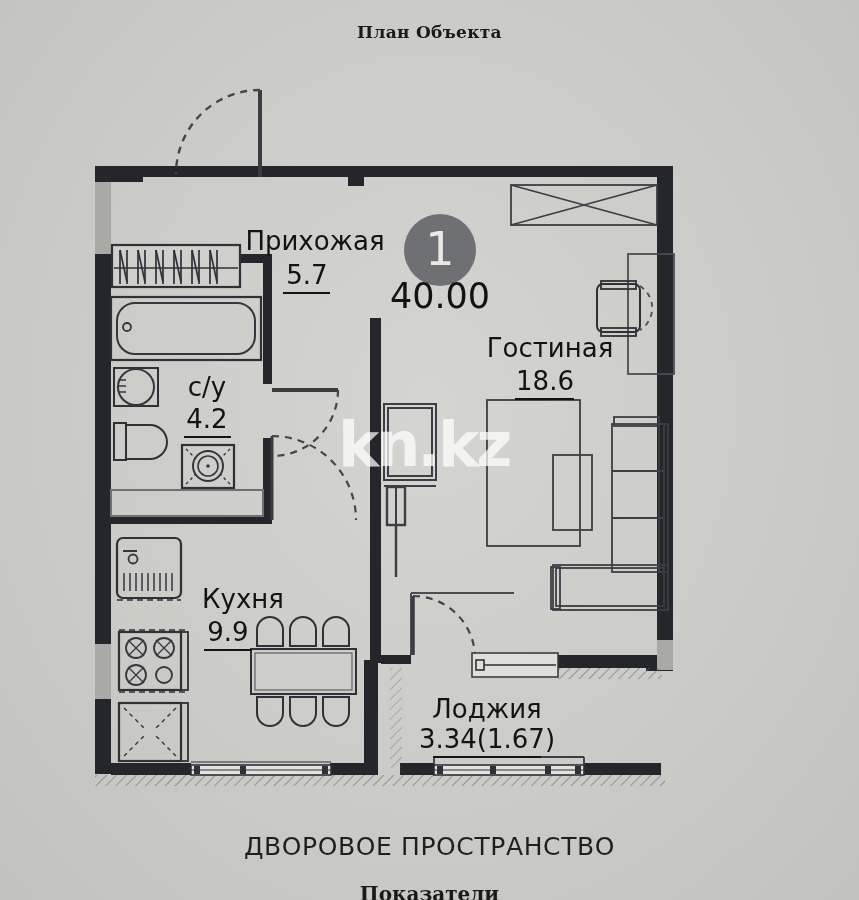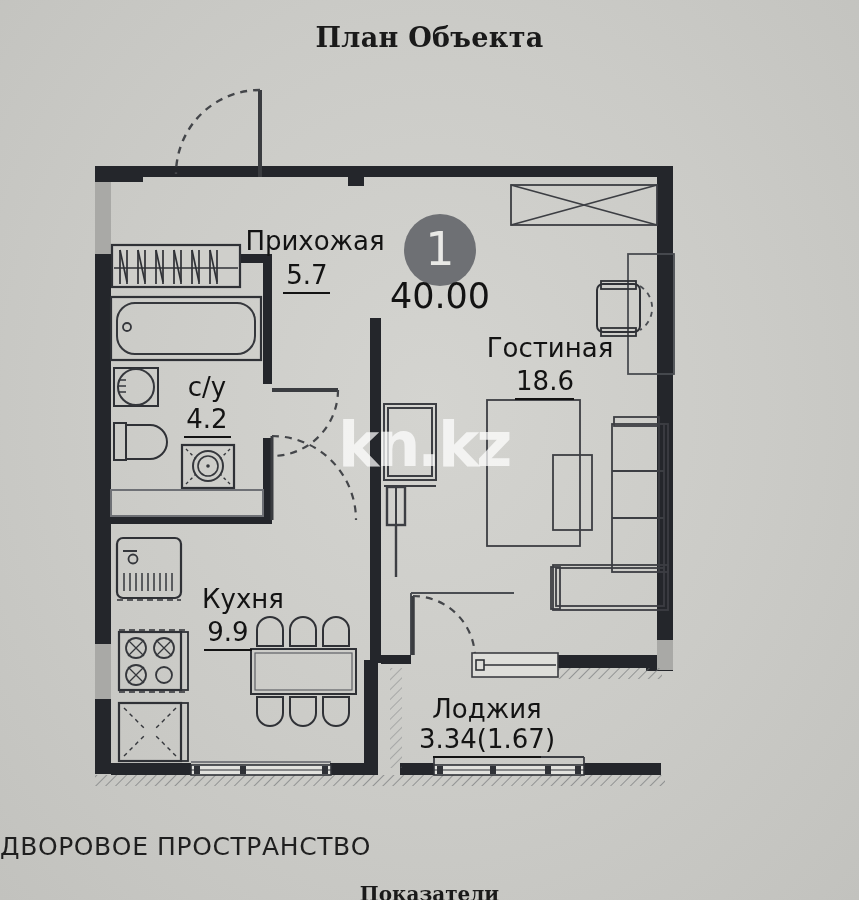--- a/index.html
+++ b/index.html
@@ -12,25 +12,26 @@
   
   .paper{
     position:absolute;inset:0;
     background:
       radial-gradient(ellipse at 50% 45%, #d4d4d0 0%, #cbcbc7 55%, #c2c2be 100%);
   }
   .title{
     position:absolute;left:0;right:0;top:22px;
     text-align:center;
     font-family:"DejaVu Serif","Liberation Serif",serif;
-    font-weight:bold;font-size:27px;color:#1a1a1a;
+    font-weight:bold;font-size:17px;color:#1a1a1a;
     letter-spacing:.3px;
   }
   .footer-main{
     position:absolute;left:0;right:0;top:832px;
+    text-align:center;
     font-size:25px;font-weight:500;color:#1f1f1f;
     letter-spacing:.6px;
   }
   .footer-sub{
     position:absolute;left:0;right:0;top:882px;
     text-align:center;
     font-family:"DejaVu Serif","Liberation Serif",serif;
     font-weight:bold;font-size:20px;color:#1a1a1a;
   }
   svg{position:absolute;left:0;top:0;}

